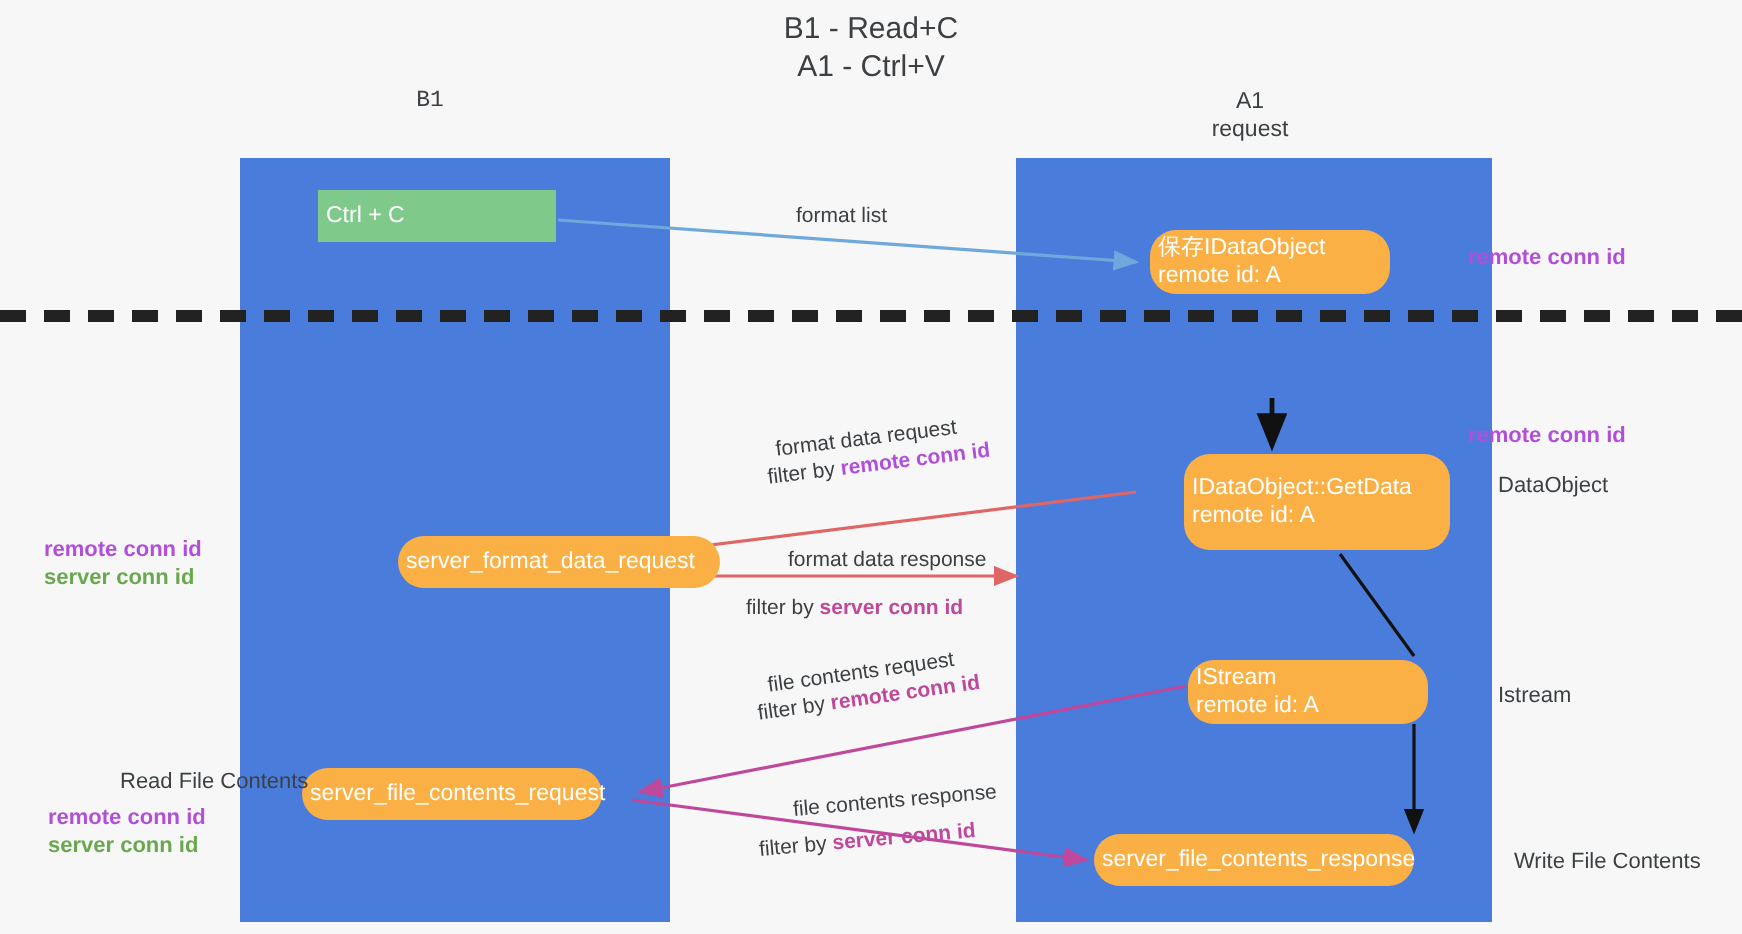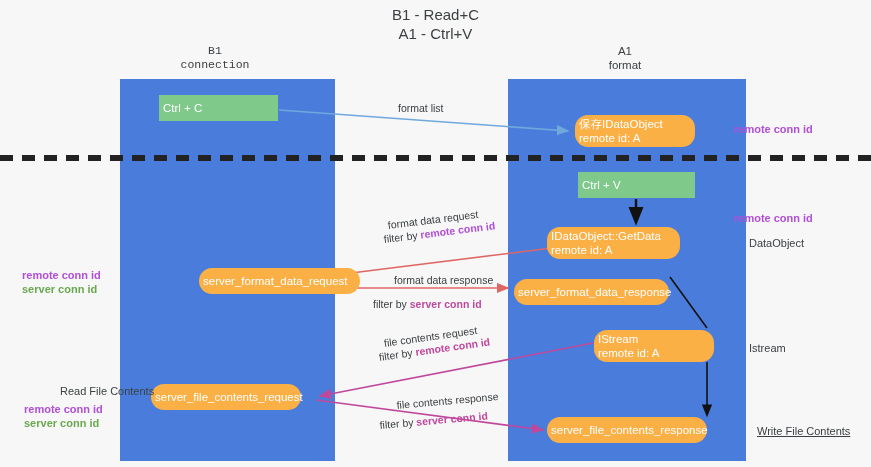--- a/index.html
+++ b/index.html
@@ -42,39 +42,39 @@
     display:flex;flex-direction:column;align-items:flex-start;justify-content:center;
     color:#ffffff;font-size:11.5px;line-height:14px;text-align:center;
     padding:2px 4px;
   }
   .box.green{background:#7fc98a;}
   .box.orange{background:#fbb046;border-radius:13px;}
 
   #box-ctrlc{left:159px;top:95px;width:119px;height:26px;}
   #box-save-dataobject{left:575px;top:115px;width:120px;height:32px;}
   #box-ctrlv{left:578px;top:172px;width:117px;height:26px;}
-  #box-getdata{left:547px;top:227px;width:133px;height:32px;}
+  #box-getdata{left:592px;top:227px;width:133px;height:48px;}
   #box-format-req{left:151px;top:268px;width:161px;height:26px;margin-left:48px;}
   #box-format-resp{left:514px;top:279px;width:155px;height:26px;}
   #box-istream{left:594px;top:330px;width:120px;height:32px;}
   #box-file-req{left:151px;top:384px;width:150px;height:26px;}
   #box-file-resp{left:547px;top:417px;width:160px;height:26px;}
 
   
   .anno{position:absolute;font-size:11px;line-height:14px;font-weight:bold;white-space:nowrap;}
   .anno.plain{font-weight:normal;color:#3c4043;margin-left:21px;}
   .purple{color:#b14fd8;}
   .magenta{color:#c0489c;}
   .green-t{color:#6aa84f;}
 
   #anno-r1{left:734px;top:122px;}
   #anno-r2{left:734px;top:211px;}
   #anno-r-dataobject{left:728px;top:236px;}
   #anno-r-istream{left:728px;top:341px;}
-  #anno-r-write{left:736px;top:424px;text-decoration:underline;}
+  #anno-r-write{left:736px;top:424px;}
 
   #anno-l-pair{left:22px;top:268px;}
   #anno-l-read{left:15px;top:384px;padding-left:24px;}
   #anno-l-pair2{left:24px;top:402px;}
 
   
   .elabel{position:absolute;font-size:10.5px;line-height:14px;white-space:nowrap;color:#3c4043;}
   .elabel b{font-weight:bold;}
 
   #lbl-format-list{left:398px;top:101px;}
@@ -98,25 +98,24 @@
 
 <div class="stage">
 
   <div class="title">
     <div>B1 - Read+C</div>
     <div>A1 - Ctrl+V</div>
   </div>
 
   <div class="col-head" id="head-b1">
     <div>B1</div>
-    <div>connection</div>
   </div>
   <div class="col-head" id="head-a1">
     <div>A1</div>
-    <div>format</div>
+    <div>request</div>
   </div>
 
   <div class="lane" id="lane-b1"></div>
   <div class="lane" id="lane-a1"></div>
 
   <svg class="edges" viewBox="0 0 871 467">
     <defs>
       <marker id="ah-blue" markerWidth="9" markerHeight="9" refX="7" refY="3.2" orient="auto">
         <path d="M0,0 L8,3.2 L0,6.4 z" fill="#6fa8dc"></path>
       </marker>
@@ -152,36 +151,30 @@
 
   <div class="box green" id="box-ctrlc">
     <span>Ctrl + C</span>
   </div>
 
   <div class="box orange" id="box-save-dataobject">
     <span>保存IDataObject</span>
     <span>remote id: A</span>
   </div>
 
-  <div class="box green" id="box-ctrlv">
-    <span>Ctrl + V</span>
-  </div>
 
   <div class="box orange" id="box-getdata">
     <span>IDataObject::GetData</span>
     <span>remote id: A</span>
   </div>
 
   <div class="box orange" id="box-format-req">
     <span>server_format_data_request</span>
   </div>
 
-  <div class="box orange" id="box-format-resp">
-    <span>server_format_data_response</span>
-  </div>
 
   <div class="box orange" id="box-istream">
     <span>IStream</span>
     <span>remote id: A</span>
   </div>
 
   <div class="box orange" id="box-file-req">
     <span>server_file_contents_request</span>
   </div>
 

